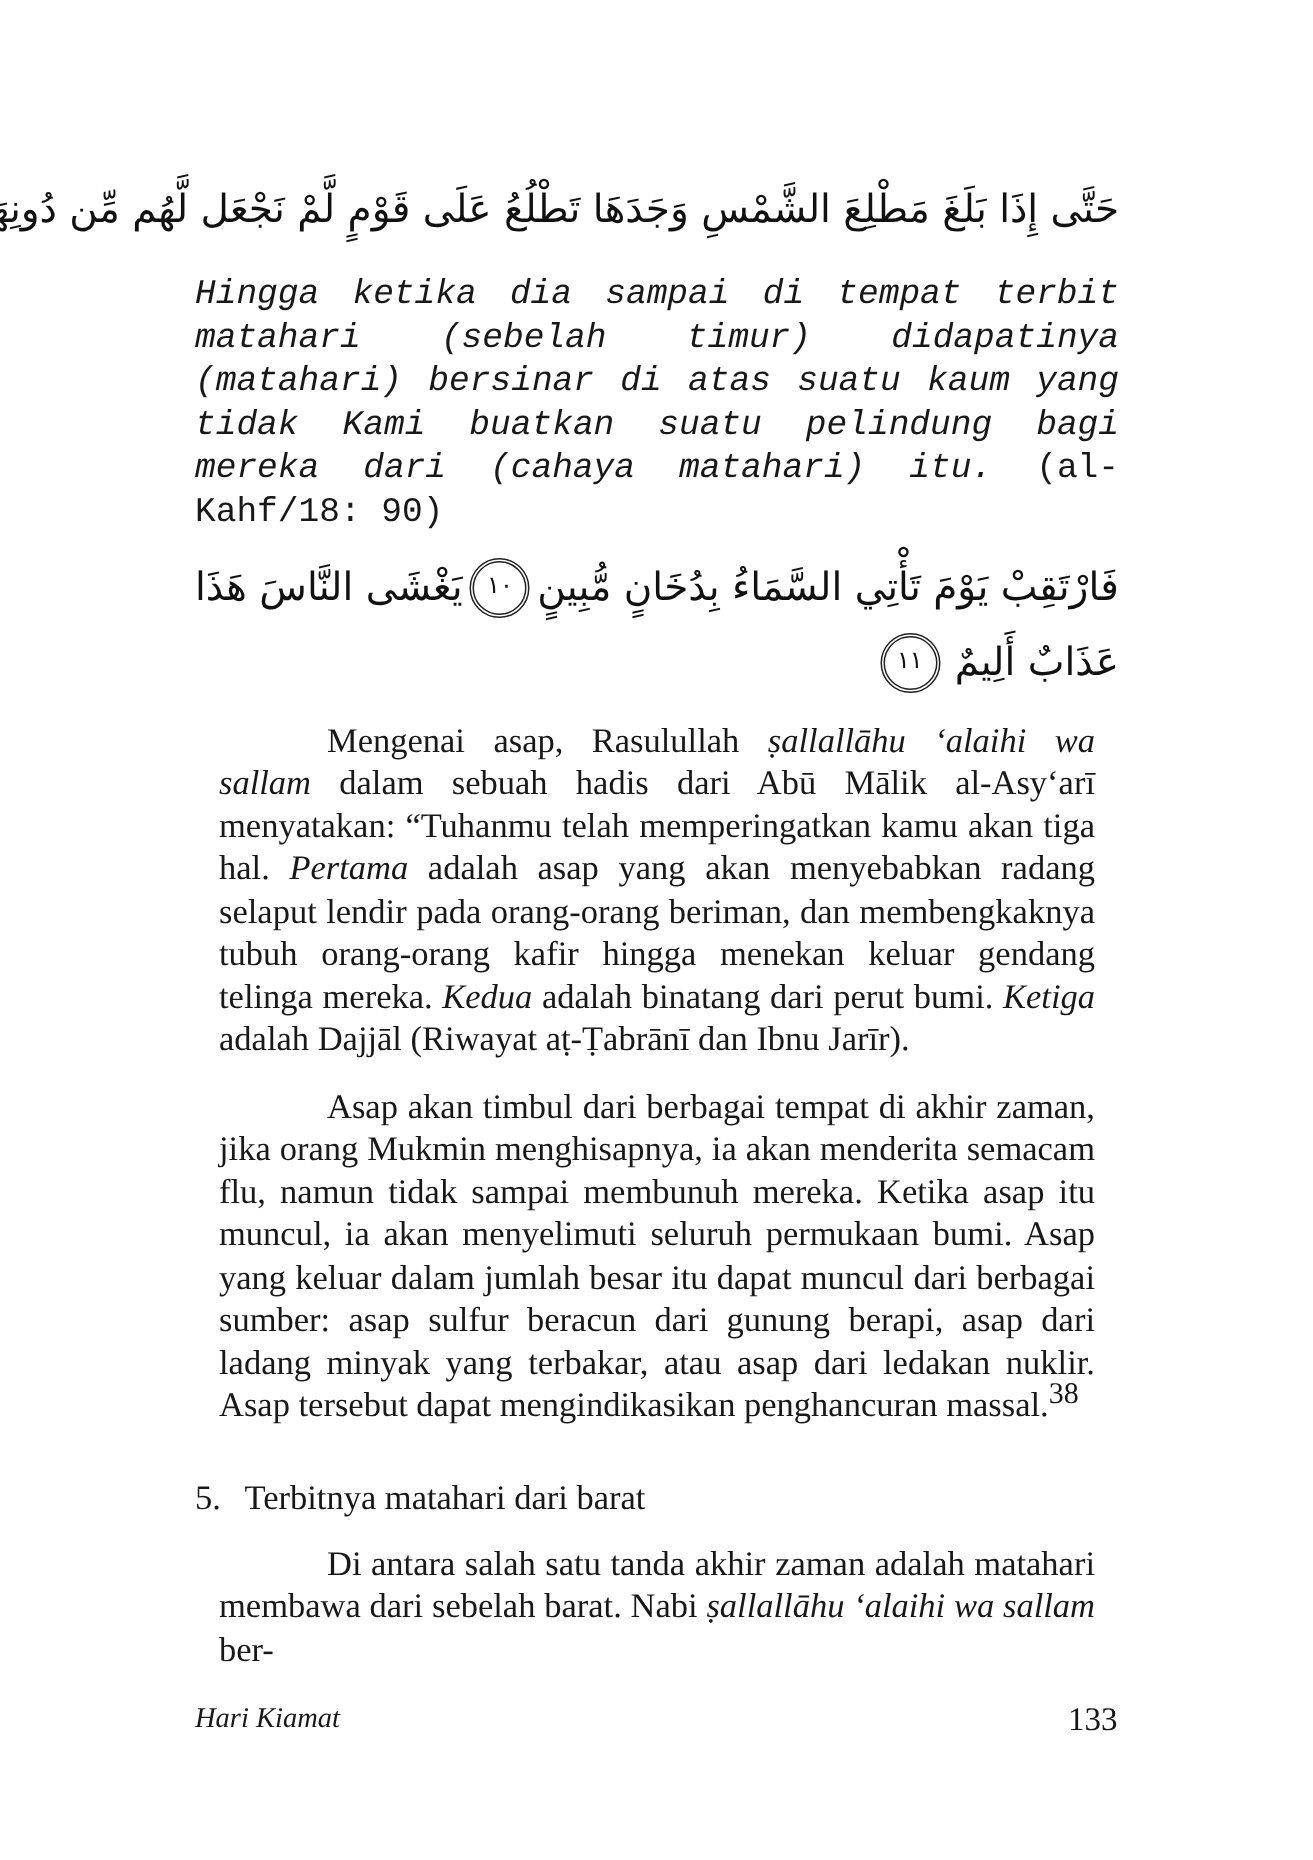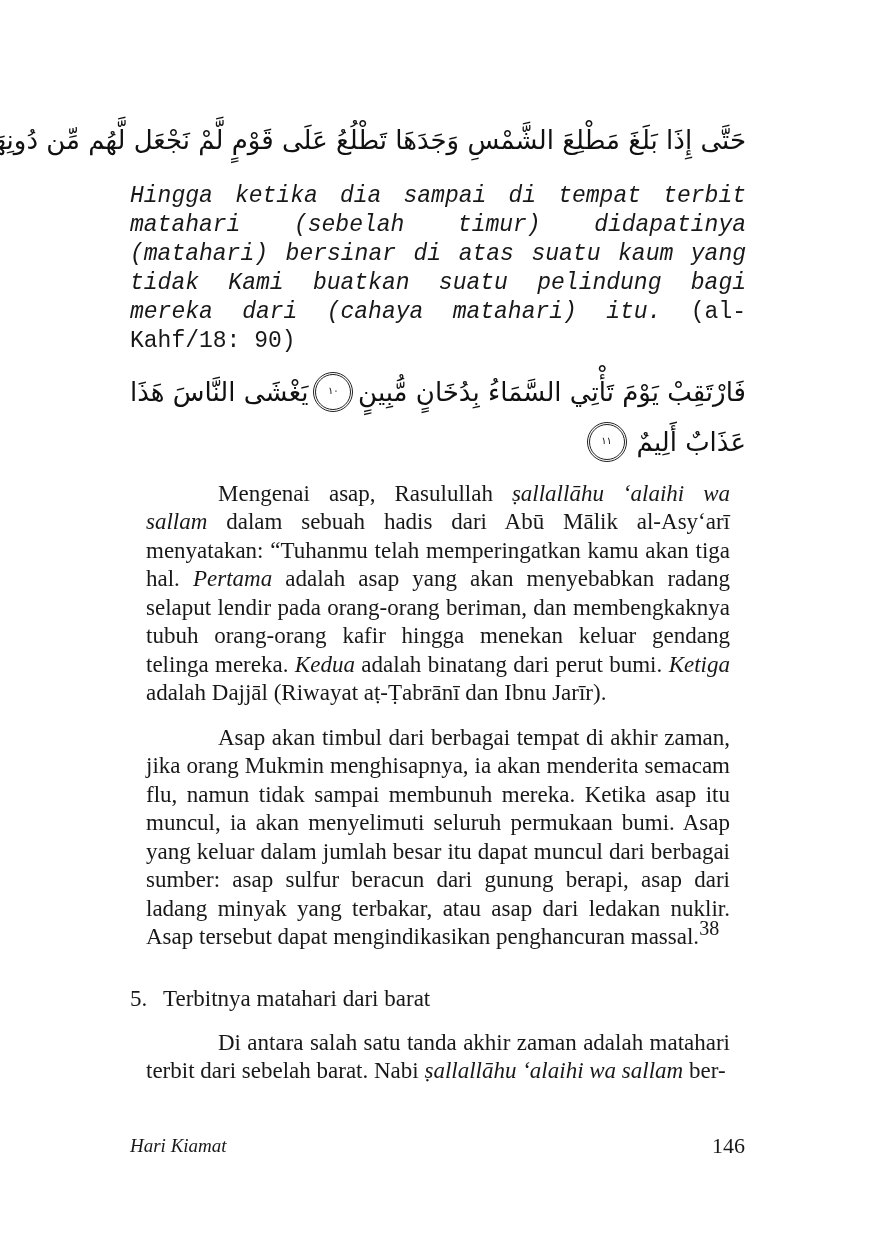--- a/index.html
+++ b/index.html
@@ -54,21 +54,21 @@
     line-height: 1.7;
     margin-top: 6px;
   }
   .ayah-marker {
     display: inline-block;
     width: 34px; height: 34px;
     line-height: 32px;
     text-align: center;
     border: 3px double #222;
     border-radius: 50%;
-    font-size: 10px;
+    font-size: 16px;
     font-family: Liberation Serif, serif;
     flex: 0 0 auto;
   }
 
   
   .translation {
     font-size: 23px;
     line-height: 29px;
     text-align: justify;
     margin: 0 0 14px 0;
@@ -140,21 +140,21 @@
 
     <p class="para"><span>Mengenai asap, Rasulullah </span><em>ṣallallāhu ‘alaihi wa sallam</em><span> dalam sebuah hadis dari Abū Mālik al-Asy‘arī menyatakan: “Tuhanmu telah memperingatkan kamu akan tiga hal. </span><em>Pertama</em><span> adalah asap yang akan menyebabkan radang selaput lendir pada orang-orang beriman, dan membengkaknya tubuh orang-orang kafir hingga menekan keluar gendang telinga mereka. </span><em>Kedua</em><span> adalah binatang dari perut bumi. </span><em>Ketiga</em><span> adalah Dajjāl (Riwayat aṭ-Ṭabrānī dan Ibnu Jarīr).</span></p>
 
     <p class="para"><span>Asap akan timbul dari berbagai tempat di akhir zaman, jika orang Mukmin menghisapnya, ia akan menderita semacam flu, namun tidak sampai membunuh mereka. Ketika asap itu muncul, ia akan menyelimuti seluruh permukaan bumi. Asap yang keluar dalam jumlah besar itu dapat muncul dari berbagai sumber: asap sulfur beracun dari gunung berapi, asap dari ladang minyak yang terbakar, atau asap dari ledakan nuklir. Asap tersebut dapat mengindikasikan penghancuran massal.</span><sup>38</sup></p>
 
     <div class="section-heading">
       <span class="num">5.</span>
       <span>Terbitnya matahari dari barat</span>
     </div>
 
-    <p class="para"><span>Di antara salah satu tanda akhir zaman adalah matahari terbit dari sebelah barat. Nabi </span><em>ṣallallāhu ‘alaihi wa sallam</em><span> ber-</span></p>
+    <p class="para"><span>Di antara salah satu tanda akhir zaman adalah matahari membawa dari sebelah barat. Nabi </span><em>ṣallallāhu ‘alaihi wa sallam</em><span> ber-</span></p>
 
   </div>
 
   <div class="footer">
     <span class="running-title">Hari Kiamat</span>
-    <span class="page-number">146</span>
+    <span class="page-number">133</span>
   </div>
 </div>
 
 </body></html>

